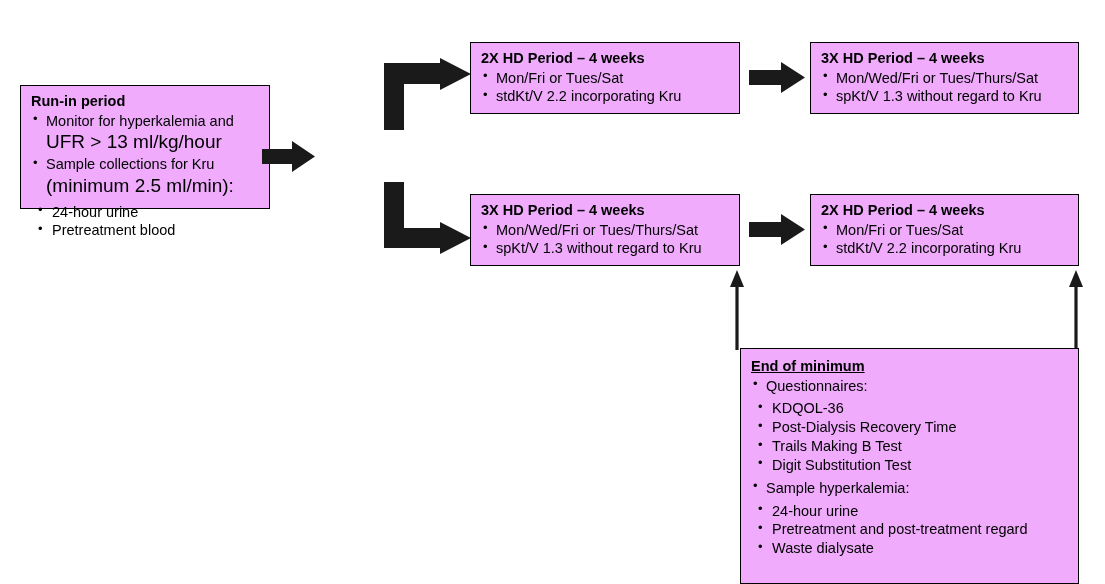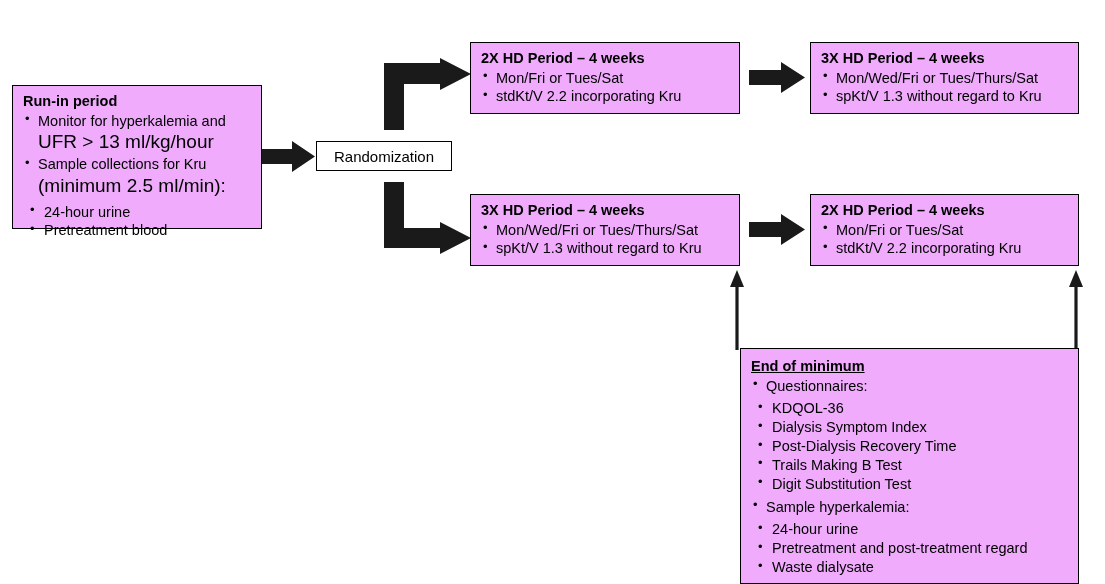--- a/index.html
+++ b/index.html
@@ -97,43 +97,40 @@
   .arrow-svg {
     position: absolute;
     overflow: visible;
   }
 </style>
 </head>
 <body>
 
 <div id="canvas">
 
-  <div class="box" style="left:12px; top:85px; width:250px; height:144px;">
+  <div class="box" style="left:20px; top:85px; width:250px; height:124px;">
     <div class="box-title">Run-in period</div>
     <ul class="lvl1">
       <li>Monitor for hyperkalemia and</li>
     </ul>
     <div class="cont-line">UFR &gt; 13 ml/kg/hour</div>
     <ul class="lvl1">
       <li>Sample collections for Kru</li>
     </ul>
     <div class="cont-line">(minimum 2.5 ml/min):</div>
     <ul class="lvl2">
       <li>24-hour urine</li>
       <li>Pretreatment blood</li>
     </ul>
   </div>
 
   <svg class="arrow-svg" style="left:262px; top:140px;" width="54" height="34" viewBox="0 0 54 34">
     <polygon points="0,9 30,9 30,1 53,16.5 30,32 30,24 0,24" fill="#1a1a1a"></polygon>
   </svg>
 
-  <div class="rand-box" style="left:316px; top:141px; width:136px; height:30px;">
-    <span class="rand-label">Randomization</span>
-  </div>
 
   <svg class="arrow-svg" style="left:384px; top:58px;" width="88" height="72" viewBox="0 0 88 72">
     <polygon points="0,72 0,5 56,5 56,0 87,16 56,32 56,26 20,26 20,72" fill="#1a1a1a"></polygon>
   </svg>
 
   <svg class="arrow-svg" style="left:384px; top:182px;" width="88" height="72" viewBox="0 0 88 72">
     <polygon points="0,0 20,0 20,46 56,46 56,40 87,56 56,72 56,66 0,66" fill="#1a1a1a"></polygon>
   </svg>
 
   <div class="box" style="left:470px; top:42px; width:270px; height:72px;">
@@ -186,21 +183,20 @@
     <polygon points="10,0 17,17 3,17" fill="#1a1a1a"></polygon>
   </svg>
 
   <div class="box" style="left:740px; top:348px; width:339px; height:236px; padding-top:8px;">
     <div class="box-title underline">End of minimum</div>
     <ul class="lvl1">
       <li>Questionnaires:</li>
     </ul>
     <ul class="lvl2">
       <li>KDQOL-36</li>
-      <li>Dialysis Symptom Index</li>
       <li>Post-Dialysis Recovery Time</li>
       <li>Trails Making B Test</li>
       <li>Digit Substitution Test</li>
     </ul>
     <ul class="lvl1">
       <li>Sample hyperkalemia:</li>
     </ul>
     <ul class="lvl2">
       <li>24-hour urine</li>
       <li>Pretreatment and post-treatment regard</li>

